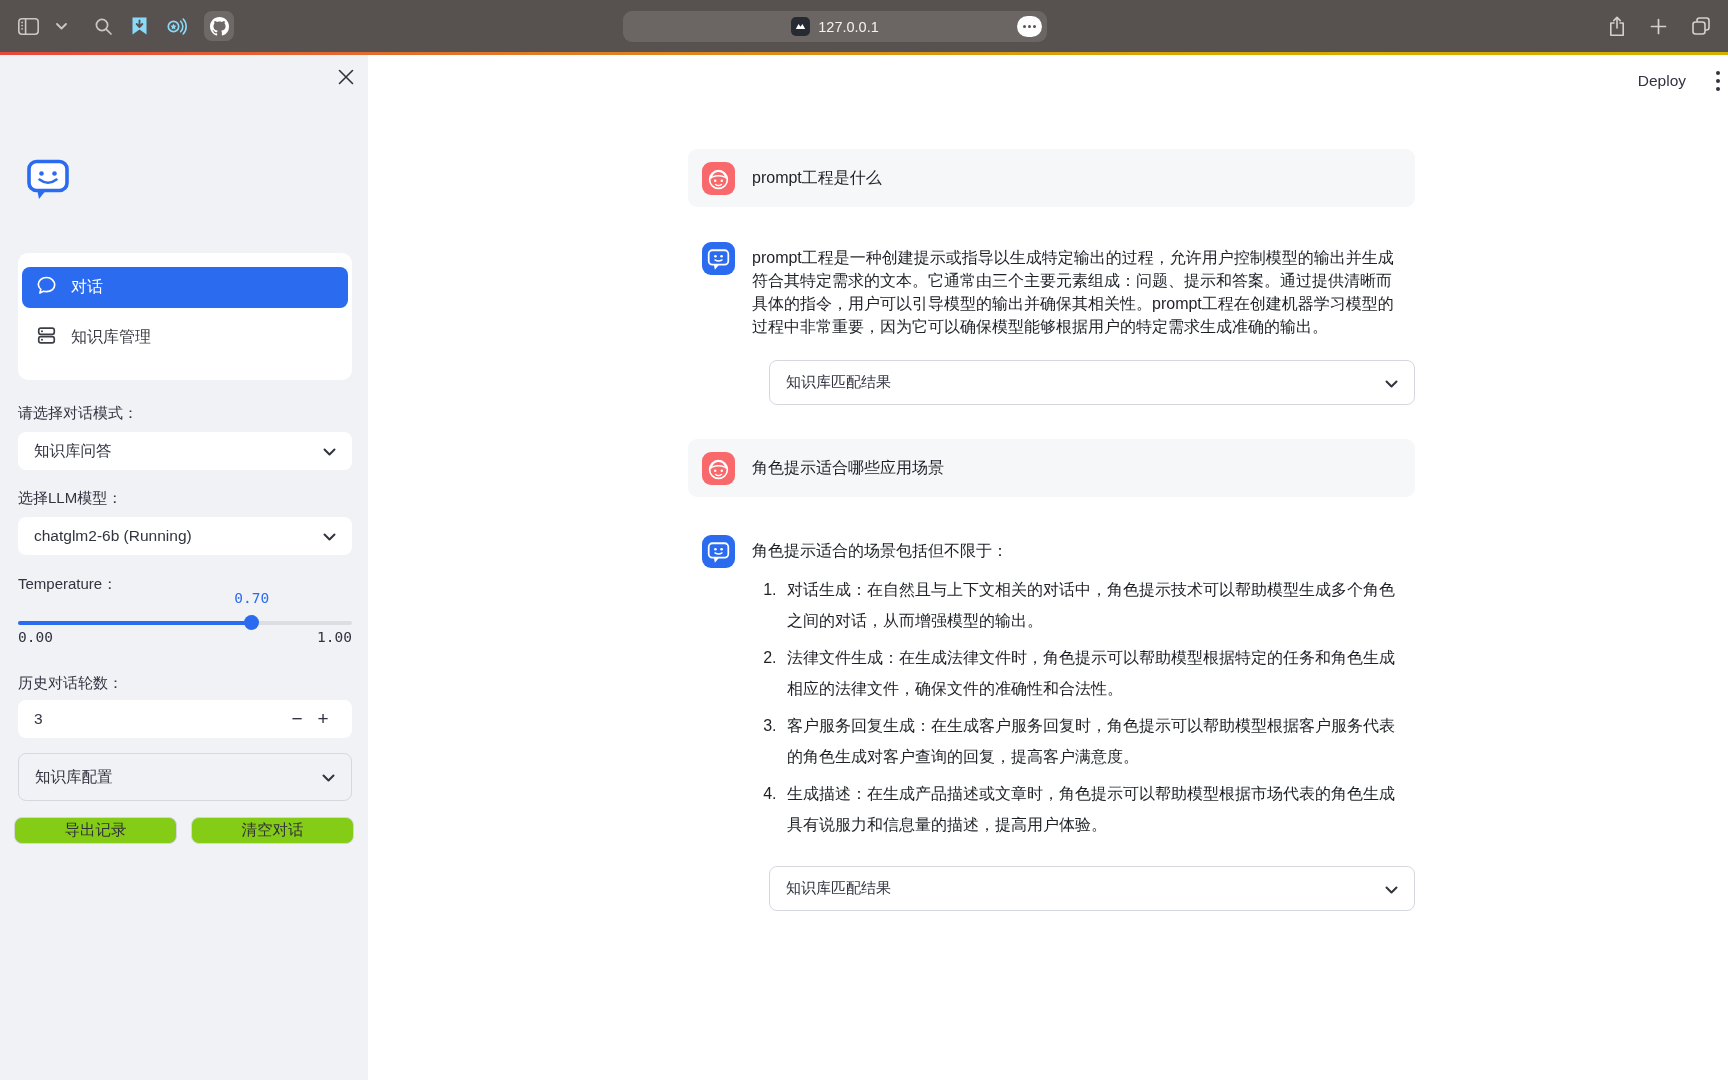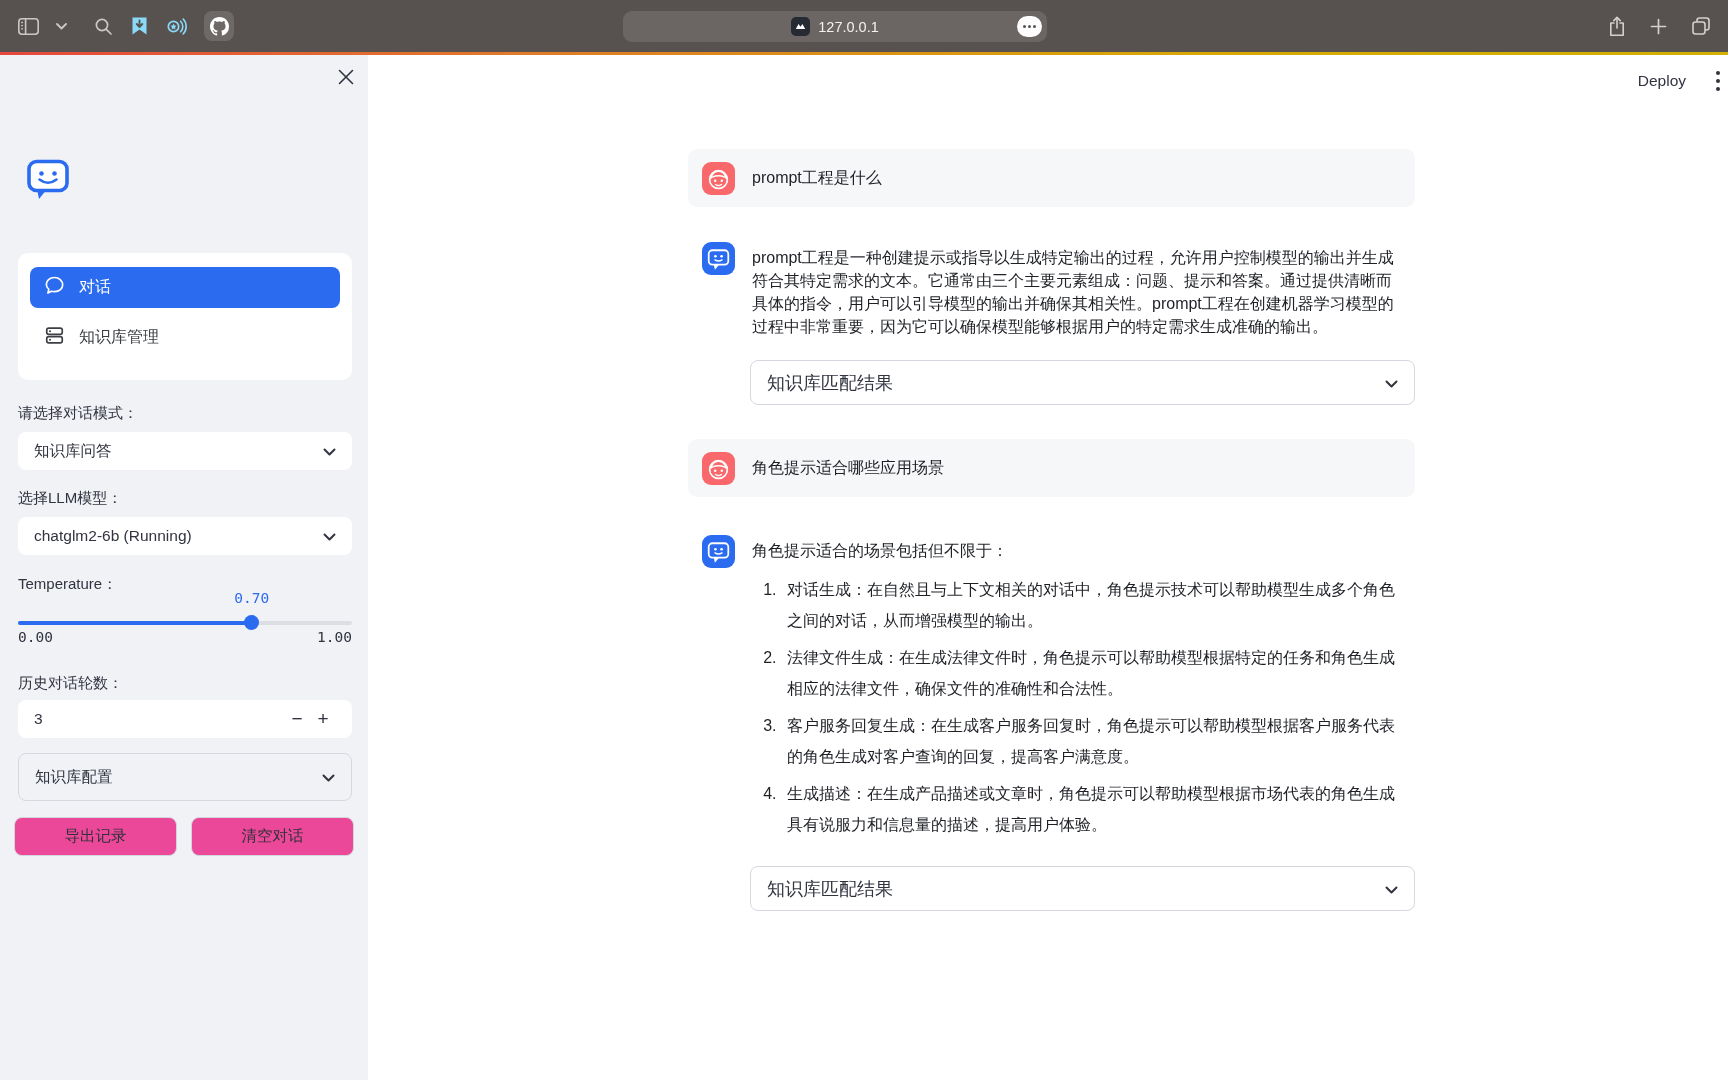--- a/index.html
+++ b/index.html
@@ -24,21 +24,21 @@
   
   .decoration { position:absolute; left:0; top:52px; width:1728px; height:3px;
                 background:linear-gradient(90deg,#e6483d 0%,#e07a28 30%,#d8a903 70%,#d3b100 100%); }
 
   
   .sidebar { position:absolute; left:0; top:55px; width:368px; height:1025px; background:#f0f2f6; }
   .close-x { position:absolute; left:335px; top:11px; width:22px; height:22px; display:flex; align-items:center; justify-content:center; cursor:pointer; }
   .logo-row { position:absolute; left:26px; top:103px; display:flex; align-items:center; gap:8px; }
   .logo-text { color:#2b6bf0; font-size:29px; font-style:italic; font-weight:bold; letter-spacing:-0.5px; white-space:nowrap; }
   .version { position:absolute; left:18px; top:212px; width:334px; text-align:right; color:#959aa8; font-size:14.5px; }
-  .nav-card { position:absolute; left:18px; top:198px; width:334px; height:127px; background:#fff; border-radius:10px; padding:14px 12px; display:flex; flex-direction:column; gap:9px; margin-top:55px; }
+  .nav-card { position:absolute; left:18px; top:198px; width:334px; height:127px; background:#fff; border-radius:10px; padding:14px 4px; display:flex; flex-direction:column; gap:9px; margin-top:55px; }
   .nav-card { top:198px; margin-top:0; }
   .nav-item { height:41px; border-radius:8px; display:flex; align-items:center; gap:14px; padding:0 14px; font-size:16px; color:#3a3c43; cursor:pointer; }
   .nav-item.active { background:#2b6bf0; color:#fff; }
   .fld-label { position:absolute; left:18px; color:#31333f; font-size:15px; }
   .selectbox { position:absolute; left:18px; width:334px; height:38px; background:#fff; border-radius:8px;
                display:flex; align-items:center; padding:0 16px; font-size:15.5px; color:#31333f; cursor:pointer; }
   .selectbox .chev { margin-left:auto; }
   .mono { font-family:"DejaVu Sans Mono","Liberation Mono",monospace; }
   .slider-wrap { position:absolute; left:18px; top:560px; width:334px; height:16px; }
   .slider-track { position:absolute; left:0; top:6px; width:100%; height:4px; background:#dcdee3; border-radius:2px; }
@@ -49,41 +49,41 @@
             color:#31333f; font-size:14.5px; }
   .num-input { position:absolute; left:18px; top:645px; width:334px; height:38px; background:#fff; border-radius:8px;
                display:flex; align-items:center; padding:0 16px; font-size:15.5px; color:#31333f; }
   .step-btn { width:26px; text-align:center; font-size:19px; color:#31333f; cursor:pointer; user-select:none; }
   .step-btn.minus { margin-left:auto; }
   .expander { border:1px solid #d5d8de; border-radius:8px; background:transparent; display:flex; align-items:center;
               padding:0 16px; font-size:15px; color:#31333f; cursor:pointer; }
   .expander .chev { margin-left:auto; }
   .sb-expander { position:absolute; left:18px; top:698px; width:334px; height:48px; font-size:15.5px; }
   .btn-row { position:absolute; left:14px; top:762px; width:340px; display:flex; gap:14px; }
-  .btn { flex:1; height:39px; background:#ec4899; border:1px solid #d2d6dd; border-radius:8px; display:flex;
+  .btn { flex:1; height:27px; background:#84cc16; border:1px solid #d2d6dd; border-radius:8px; display:flex;
          align-items:center; justify-content:center; font-size:15.5px; color:#303239; cursor:pointer; }
 
   
   .main { position:absolute; left:384px; top:55px; width:1360px; height:1025px; background:#fff; }
   .main-header { position:absolute; top:10px; right:20px; display:flex; align-items:center; gap:26px; height:32px; }
   .deploy { font-size:15.5px; color:#31333f; cursor:pointer; }
   .kebab { display:flex; flex-direction:column; gap:4px; cursor:pointer; padding:4px; }
   .kebab b { width:4px; height:4px; border-radius:50%; background:#31333f; }
 
   .chat-col { position:absolute; left:304px; top:0; width:727px; }
   .avatar { width:33px; height:33px; border-radius:9px; flex:none; display:flex; align-items:center; justify-content:center; }
   .avatar.user { background:#f9686a; }
   .avatar.assistant { background:#2b6bf0; }
   .msg-user { display:flex; align-items:center; gap:17px; background:#f5f7f9; border-radius:9px; padding:12px 14px; height:58px; }
   .msg-user .txt { font-size:16px; color:#1e2026; }
   .msg-assistant { display:flex; gap:17px; padding:0 14px;justify-content:flex-end; }
   .msg-assistant .body { font-size:16px; color:#1e2026; line-height:23px; padding-top:4px; width:650px; }
   .msg-assistant ol { margin:12px 0 0 0; padding-left:29px; }
   .msg-assistant li { line-height:31px; margin-bottom:6px; padding-left:6px; }
-  .kb-expander { height:45px; margin-left:62px; font-size:18px;gap:24px; }
+  .kb-expander { height:45px; margin-left:81px; font-size:15px;gap:24px; }
   .chat-input { position:absolute; left:302px; top:913px; width:729px; height:44px; background:#f0f2f6; border-radius:9px;
                 display:flex; align-items:center; padding:0 14px 0 16px; cursor:text; }
   .chat-input .ph { font-size:15.5px; color:#9da3b0; }
   .send { margin-left:auto; display:flex; cursor:pointer; }
 
   .mt94 { margin-top:94px; } .mt35 { margin-top:35px; } .mt22 { margin-top:22px; }
   .mt34 { margin-top:34px; } .mt38 { margin-top:38px; } .mt20 { margin-top:20px; }
 </style>
 </head>
 <body>

